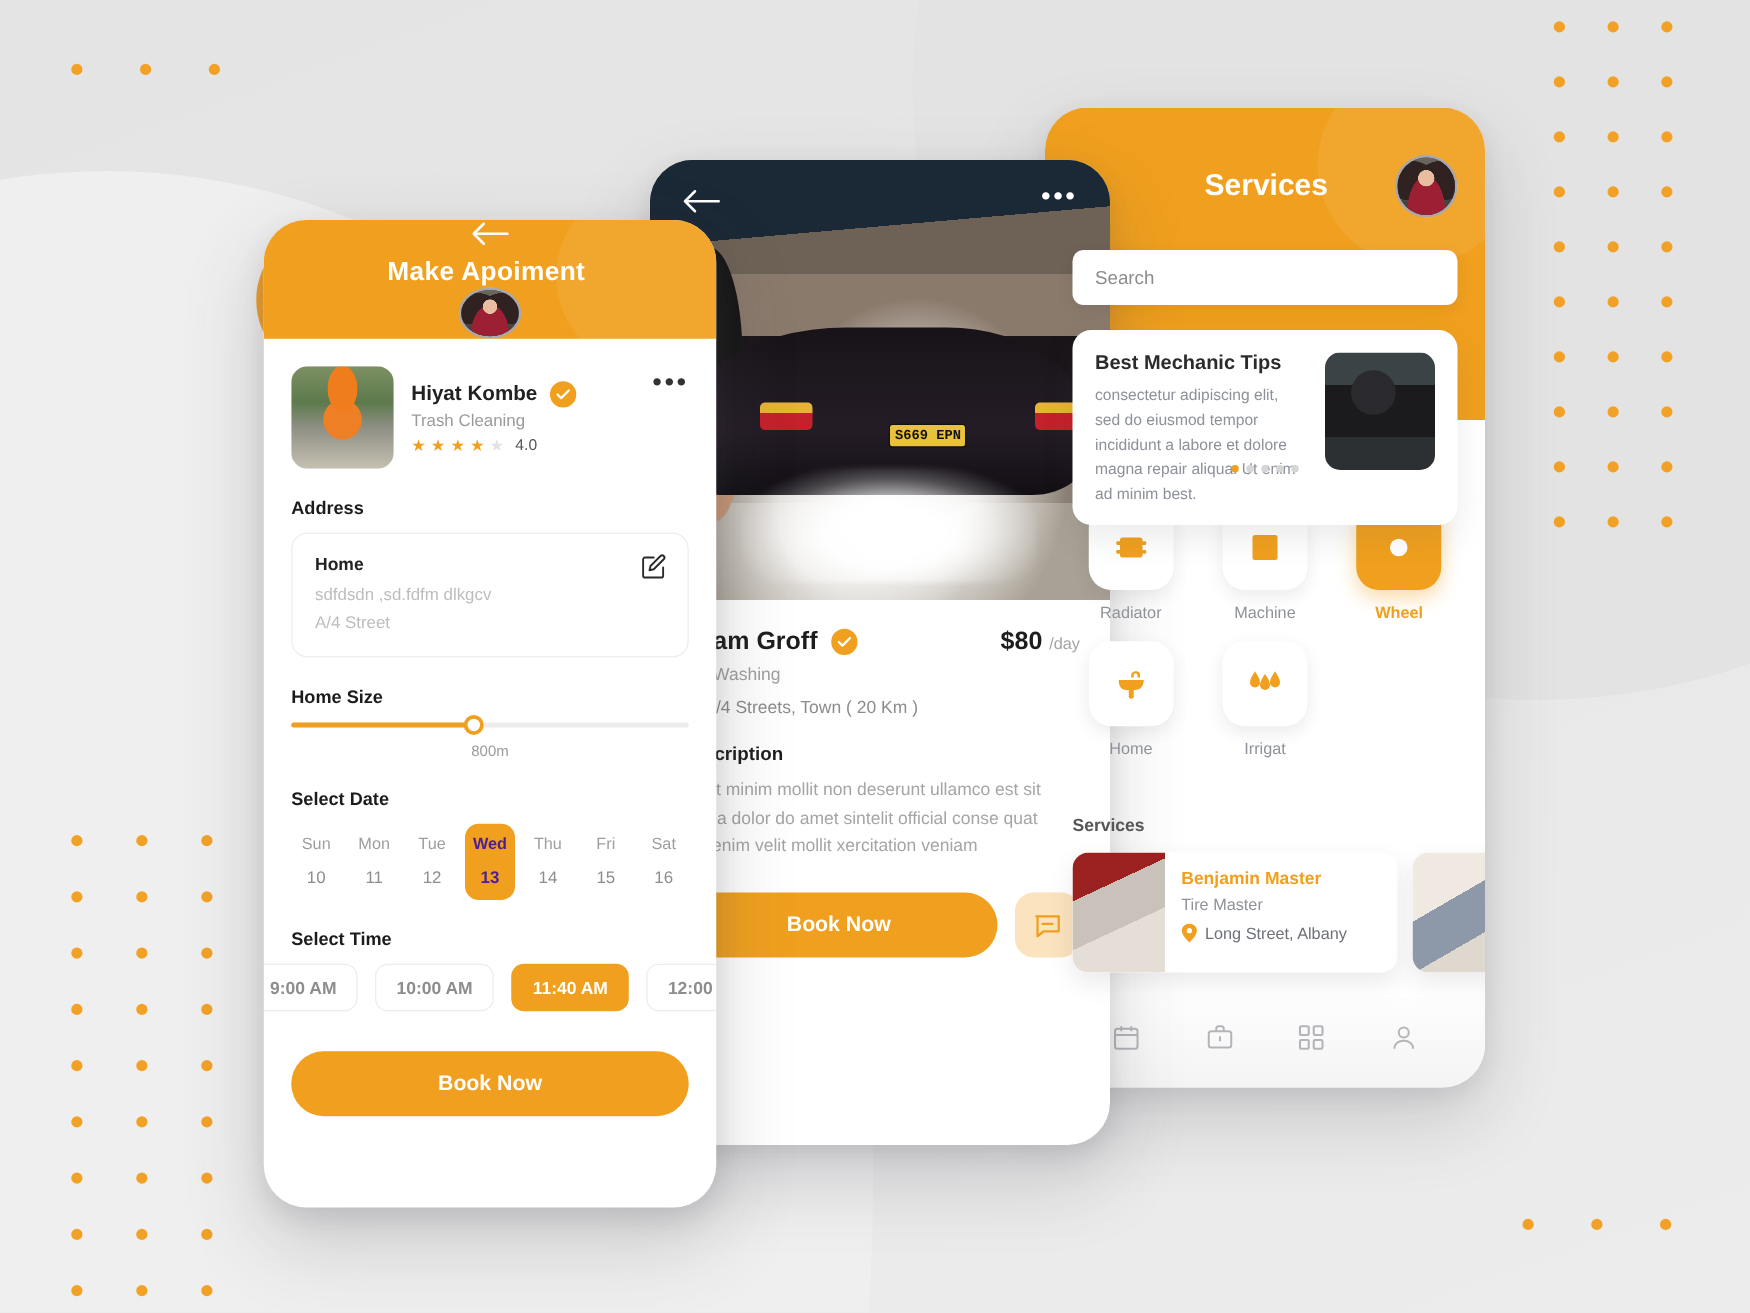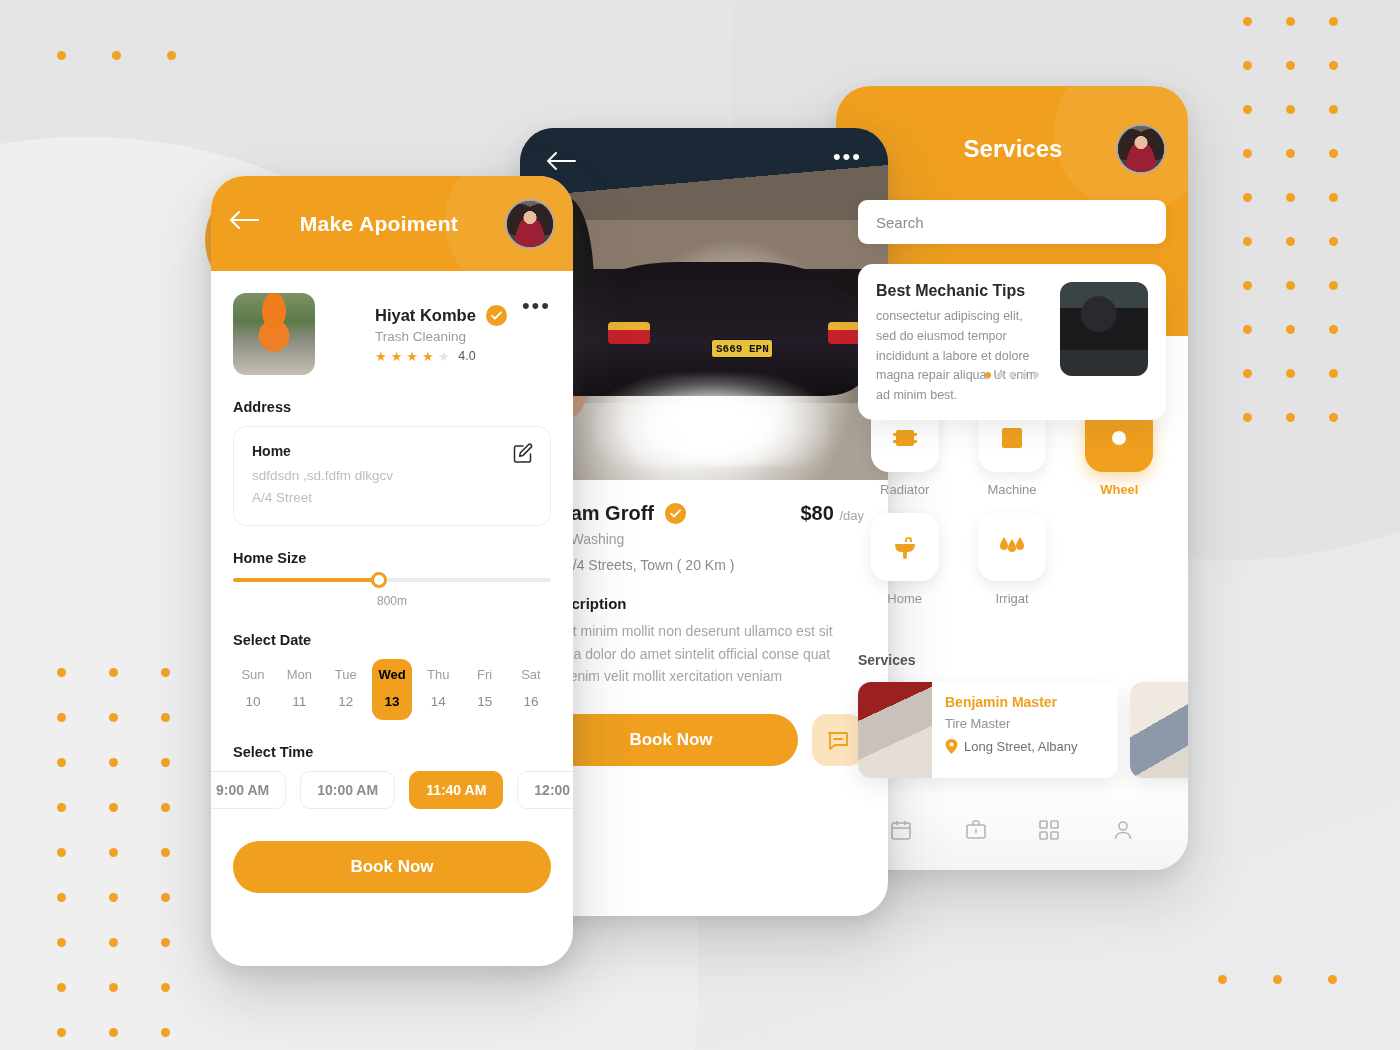--- a/index.html
+++ b/index.html
@@ -69,20 +69,21 @@
     box-shadow: 0 26px 62px rgba(70,70,80,.24), 0 8px 20px rgba(70,70,80,.12);
   }
 
   
   .ap-header {
     position: relative;
     height: 95px;
     background: #f0a01e;
     display: flex; align-items: center;
     padding: 0 18px;
+    flex-direction: column;
   }
   .ap-header .halo {
     position: absolute; right: -22px; top: -30px;
     width: 150px; height: 150px; border-radius: 50%;
     background: rgba(255,255,255,.07);
   }
   .back-arrow {
     width: 30px; height: 30px; flex: 0 0 30px;
     position: relative; z-index: 2;
   }
@@ -112,21 +113,21 @@
 
   .pro-row { display: flex; align-items: center; gap: 14px; }
   .pro-thumb {
     width: 82px; height: 82px; border-radius: 13px; flex:0 0 82px;
     overflow: hidden;
     background:
       radial-gradient(ellipse at 50% 22%, #f07d1b 0 20%, transparent 21%),
       radial-gradient(ellipse at 50% 52%, #ef7f24 0 26%, transparent 27%),
       linear-gradient(180deg,#7d9063 0%, #5d7a4c 35%, #8f8f84 60%, #c5c1b2 100%);
   }
-  .pro-info { flex: 1; margin-left: 46px; }
+  .pro-info { flex: 1; }
   .pro-name-row { display: flex; align-items: center; gap: 10px; }
   .pro-name { font-size: 16.5px; font-weight: 700; color: #222; }
   .verified {
     width: 21px; height: 21px; border-radius: 50%;
     background: #f0a01e; display:flex; align-items:center; justify-content:center;
   }
   .verified svg { display:block; }
   .pro-sub { font-size: 13.5px; color: #9b9b9b; margin-top: 3px; }
   .stars-row { display: flex; align-items: center; gap: 4px; margin-top: 5px; }
   .star { font-size: 13px; line-height: 1; color: #f0a01e; }
@@ -163,21 +164,21 @@
   }
   .slider-val { text-align: center; font-size: 12px; color: #9b9b9b; margin-top: 12px; }
 
   .days-row { display: flex; justify-content: space-between; margin-top: 4px; }
   .day {
     width: 40px; padding: 8px 0 11px; text-align: center; border-radius: 11px;
   }
   .day .dn { font-size: 13px; color: #9e9e9e; }
   .day .dd { font-size: 13.5px; color: #8d8d8d; margin-top: 12px; }
   .day.active { background: #f0a01e; }
-  .day.active .dn, .day.active .dd { color: #000000; font-weight: 700; }
+  .day.active .dn, .day.active .dd { color: #4c1d95; font-weight: 700; }
 
   .times-row { display: flex; gap: 14px; margin-top: 6px; margin-left: -34px; }
   .time-chip {
     border: 1px solid #ececec; border-radius: 10px;
     padding: 10px 16px; font-size: 14px; color: #8d8d8d;
     white-space: nowrap;
     font-weight: bold;
   }
   .time-chip.active {
     background: #f0a01e; border-color: #f0a01e; color: #fff; font-weight: 700;

